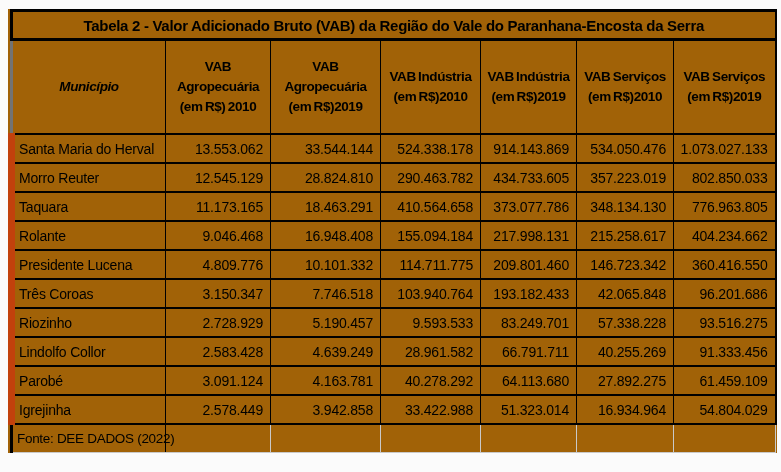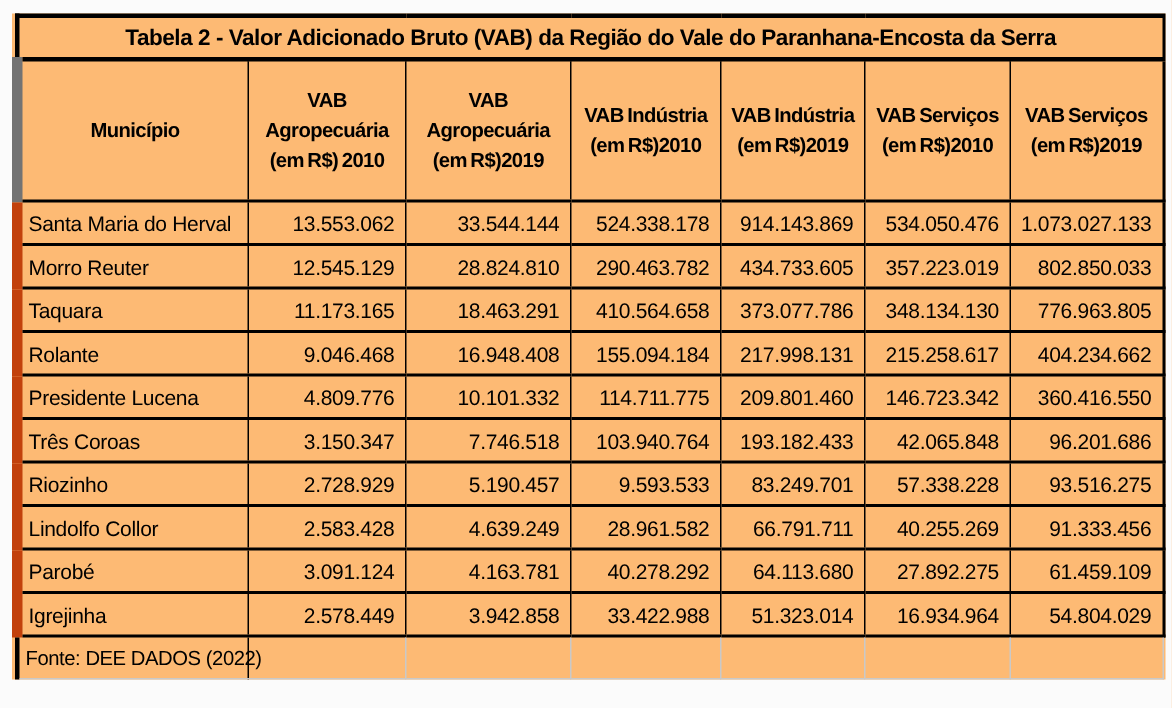--- a/index.html
+++ b/index.html
@@ -20,21 +20,21 @@
   }
   .table-wrap {
     position: absolute;
     left: 8px;
     top: 9px;
   }
   table.vab {
     border-collapse: collapse;
     table-layout: fixed;
     width: 764px;
-    background: #fdba74;
+    background: #a16207;
   }
   td, th { padding: 0; vertical-align: middle; overflow: hidden; }
 
   
   td.title-cell {
     border-top: 3px solid #000;
     border-left: 3px solid #000;
     border-right: 2px solid #000;
     border-bottom: 3px solid #000;
     height: 26px;
@@ -52,21 +52,21 @@
     height: 92px;
     font-size: 13.5px;
     font-weight: bold;
     text-align: center;
     line-height: 20px;
     letter-spacing: -0.4px;
     word-spacing: -1px;
     white-space: normal;
     padding: 0 2px;
   }
-  th.col-h:first-child { border-left: 7px solid #737373; }
+  th.col-h:first-child { border-left: 3px solid #737373; font-style: italic; }
   th.col-h:last-child  { border-right: 2px solid #000; }
 
   
   tr.data-row td {
     border: 1px solid #000;
     border-bottom: 2px solid #000;
     height: 27px;
     font-size: 14px;
     letter-spacing: -0.2px;
     white-space: nowrap;

